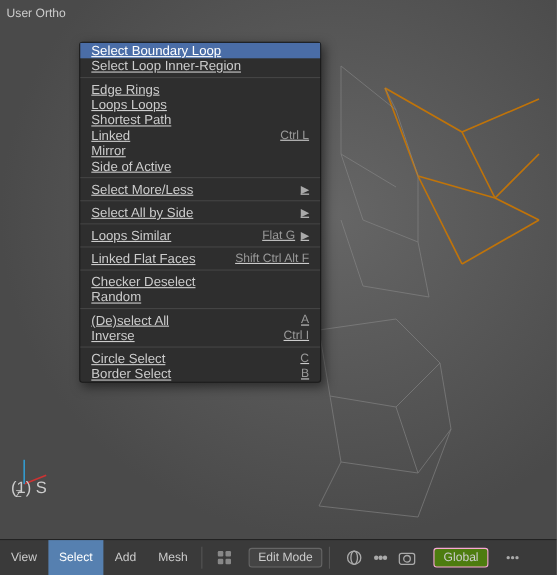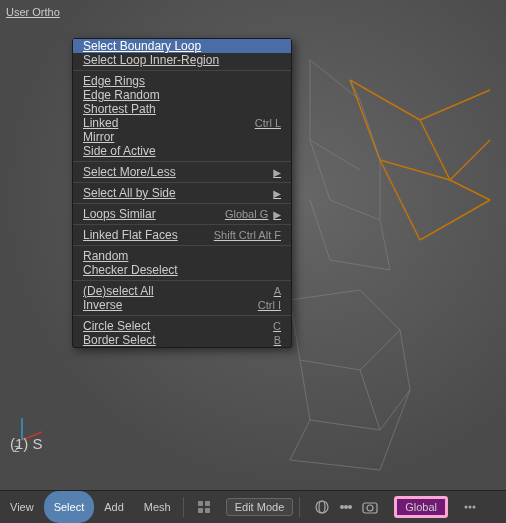--- a/index.html
+++ b/index.html
@@ -21,21 +21,20 @@
       height: 490px;
       background: #5a5a5a;
     }
 
     .viewport-label {
       position: absolute;
       top: 6px;
       left: 6px;
       color: #cccccc;
       font-size: 11px;
-      text-decoration: underline;
     }
 
     
     .bottom-toolbar {
       position: absolute;
       bottom: 0;
       left: 0;
       width: 506px;
       height: 33px;
       background: #3a3a3a;
@@ -45,21 +44,20 @@
     }
 
     .toolbar-item {
       color: #cccccc;
       font-size: 11px;
       padding: 10px 10px;
       height: 100%;
       display: flex;
       align-items: center;
       cursor: pointer;
-      border-radius: 15px;
     }
     .toolbar-item.active {
       background: #5680b0;
       color: #fff;
     }
 
     .toolbar-separator {
       width: 1px;
       height: 60%;
       background: #555;
@@ -70,22 +68,22 @@
       background: #444;
       border: 1px solid #666;
       border-radius: 3px;
       color: #ccc;
       padding: 2px 8px;
       font-size: 11px;
       margin: 0 4px;
     }
 
     .toolbar-global {
-      background: #701a75;
-      border: 3px solid #f9a8d4;
+      background: #4d7c0f;
+      border: 1px solid #f9a8d4;
       border-radius: 3px;
       color: #ccc;
       padding: 2px 8px;
       font-size: 11px;
       margin: 0 4px;
     }
 
     
     .context-menu {
       position: absolute;
@@ -214,21 +212,21 @@
       <span class="menu-item-label">Select Boundary Loop</span>
     </div>
     <div class="menu-item">
       <span class="menu-item-label">Select Loop Inner-Region</span>
     </div>
     <div class="menu-separator"></div>
     <div class="menu-item">
       <span class="menu-item-label">Edge Rings</span>
     </div>
     <div class="menu-item">
-      <span class="menu-item-label">Edge Random</span>
+      <span class="menu-item-label">Loops Loops</span>
     </div>
     <div class="menu-item">
       <span class="menu-item-label">Shortest Path</span>
     </div>
     <div class="menu-item">
       <span class="menu-item-label">Linked</span>
       <span class="menu-item-shortcut">Ctrl L</span>
     </div>
     <div class="menu-item">
       <span class="menu-item-label">Mirror</span>
@@ -242,34 +240,34 @@
       <span class="menu-item-arrow">▶</span>
     </div>
     <div class="menu-separator"></div>
     <div class="menu-item">
       <span class="menu-item-label">Select All by Side</span>
       <span class="menu-item-arrow">▶</span>
     </div>
     <div class="menu-separator"></div>
     <div class="menu-item">
       <span class="menu-item-label">Loops Similar</span>
-      <span class="menu-item-shortcut">Global G</span>
+      <span class="menu-item-shortcut">Flat G</span>
       <span class="menu-item-arrow">▶</span>
     </div>
     <div class="menu-separator"></div>
     <div class="menu-item">
       <span class="menu-item-label">Linked Flat Faces</span>
       <span class="menu-item-shortcut">Shift Ctrl Alt F</span>
     </div>
     <div class="menu-separator"></div>
     <div class="menu-item">
+      <span class="menu-item-label">Checker Deselect</span>
+    </div>
+    <div class="menu-item">
       <span class="menu-item-label">Random</span>
-    </div>
-    <div class="menu-item">
-      <span class="menu-item-label">Checker Deselect</span>
     </div>
     <div class="menu-separator"></div>
     <div class="menu-item">
       <span class="menu-item-label">(De)select All</span>
       <span class="menu-item-shortcut">A</span>
     </div>
     <div class="menu-item">
       <span class="menu-item-label">Inverse</span>
       <span class="menu-item-shortcut">Ctrl I</span>
     </div>

